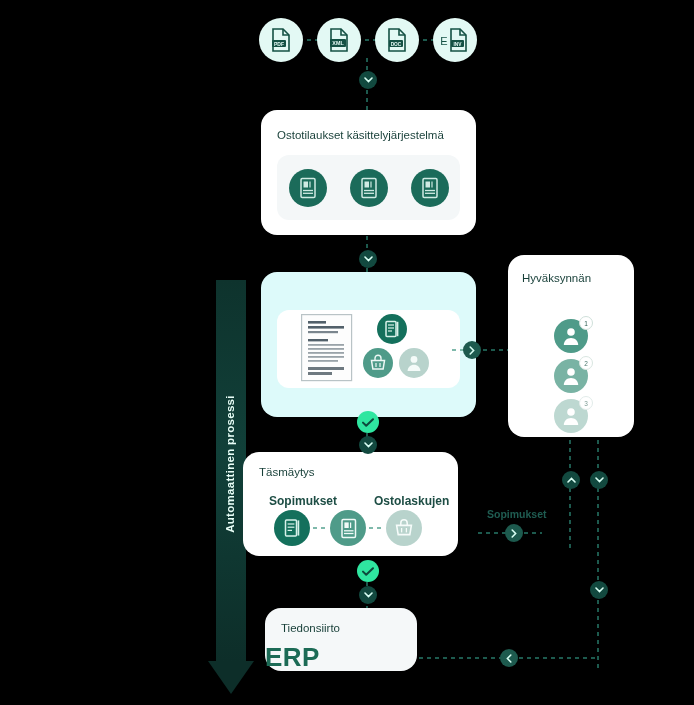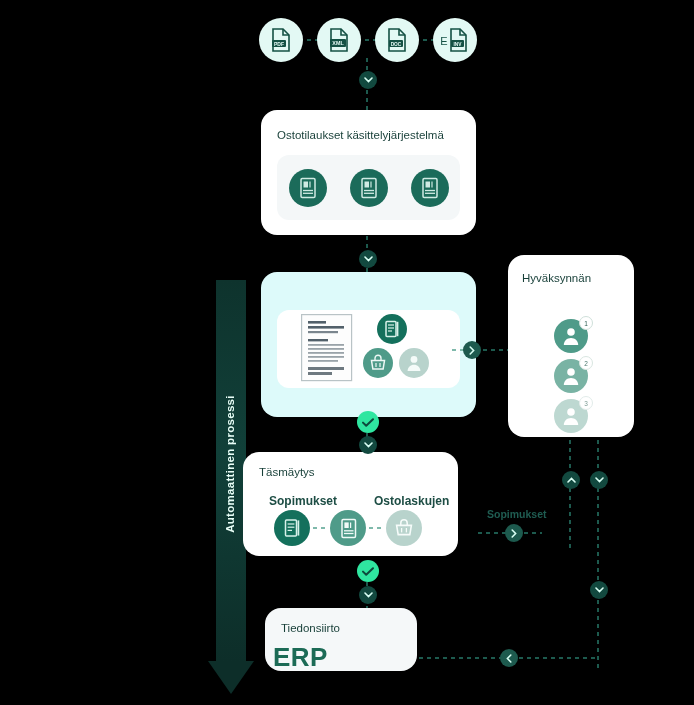--- a/index.html
+++ b/index.html
@@ -343,21 +343,21 @@
   </div>
   <div class="abs vdash" style="left:366px;top:574px;height:34px;"></div>
   <div class="abs circle nub" style="left:359px;top:586px;">
     <svg width="9" height="6" viewBox="0 0 9 6">
         <path d="M1 1l3.5 3.5L8 1" fill="none" stroke="#d9fff4" stroke-width="1.6" stroke-linecap="round"></path>
       </svg>
   </div>
 
   <div class="abs card" id="erp-panel">
     <div class="abs ttl-reg" style="left:16px;top:14px;">Tiedonsiirto</div>
-    <div class="abs" id="erp-big" style="left:8px;top:34px;">ERP</div>
+    <div class="abs" id="erp-big" style="left:0;top:34px;">ERP</div>
   </div>
 
   <div class="abs hdash" style="left:419px;top:657px;width:84px;"></div>
   <div class="abs circle nub" style="left:500px;top:649px;background:#1d5a4e;">
     <svg width="6" height="9" viewBox="0 0 6 9">
         <path d="M4.8 1L1.4 4.5 4.8 8" fill="none" stroke="#d9fff4" stroke-width="1.6" stroke-linecap="round"></path>
       </svg>
   </div>
   <div class="abs hdash" style="left:519px;top:657px;width:80px;"></div>
 

